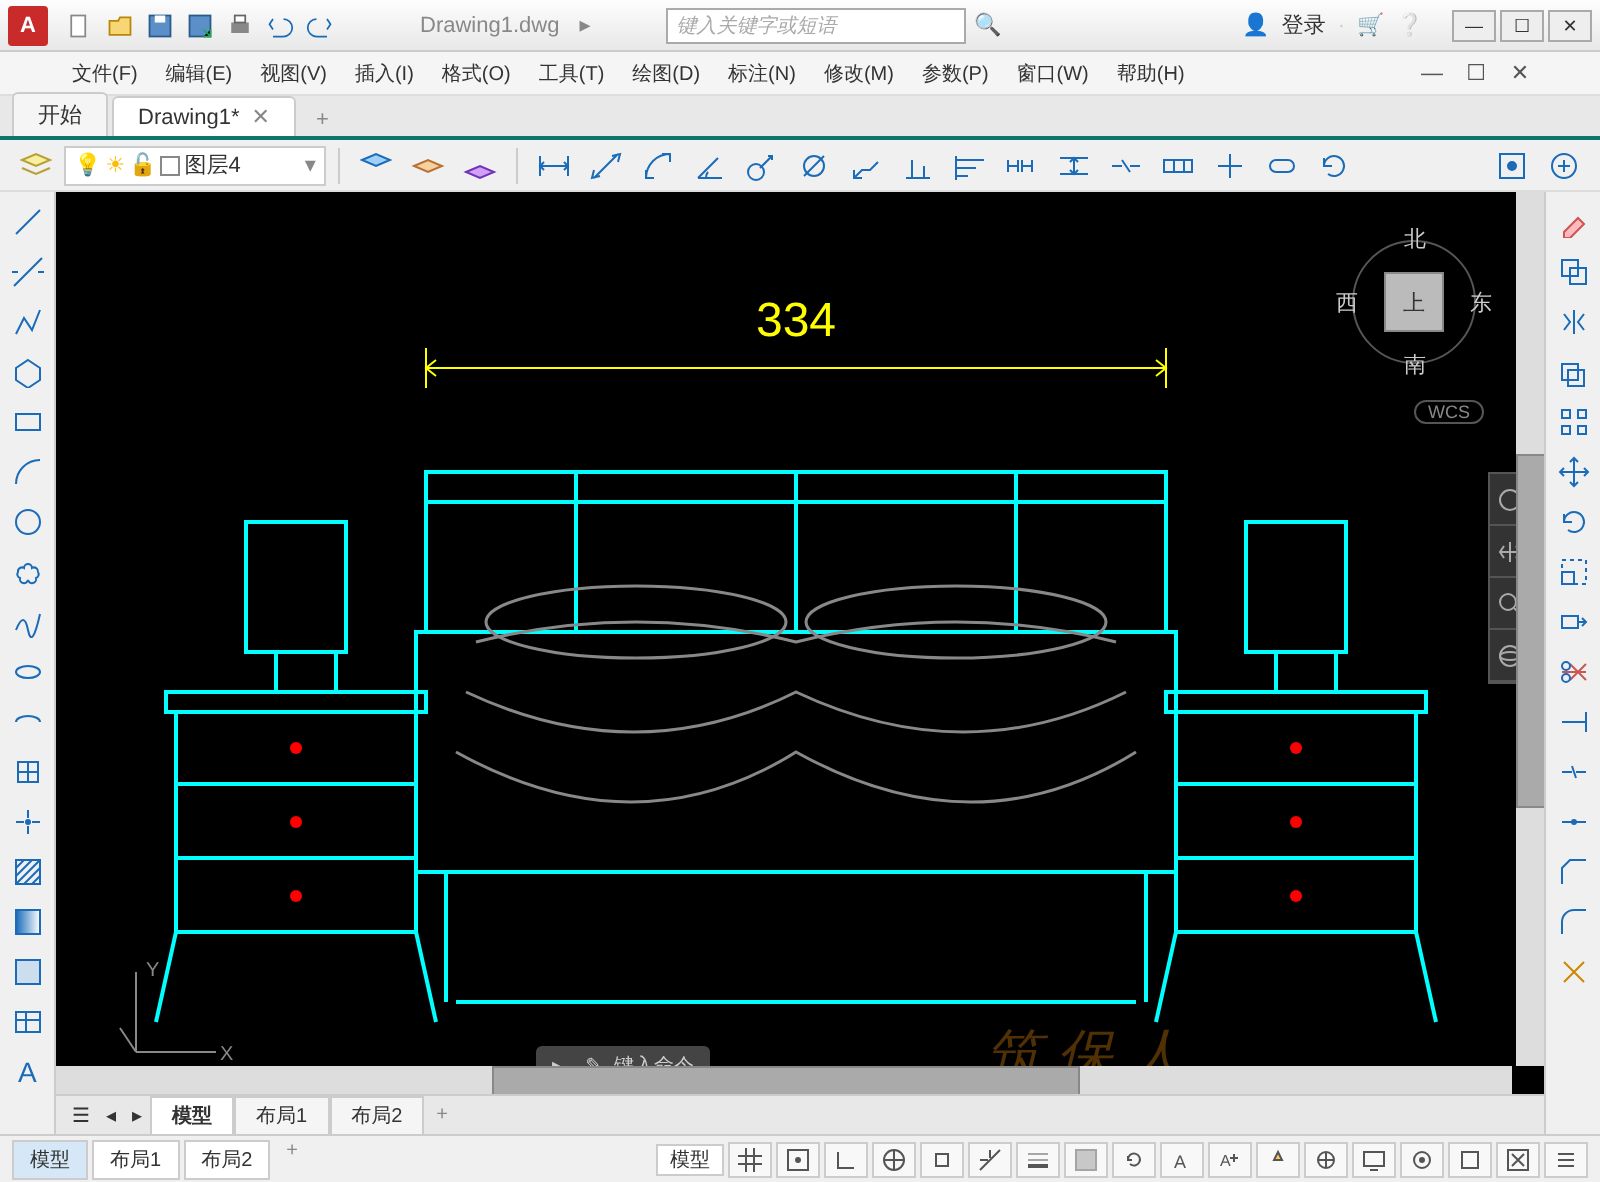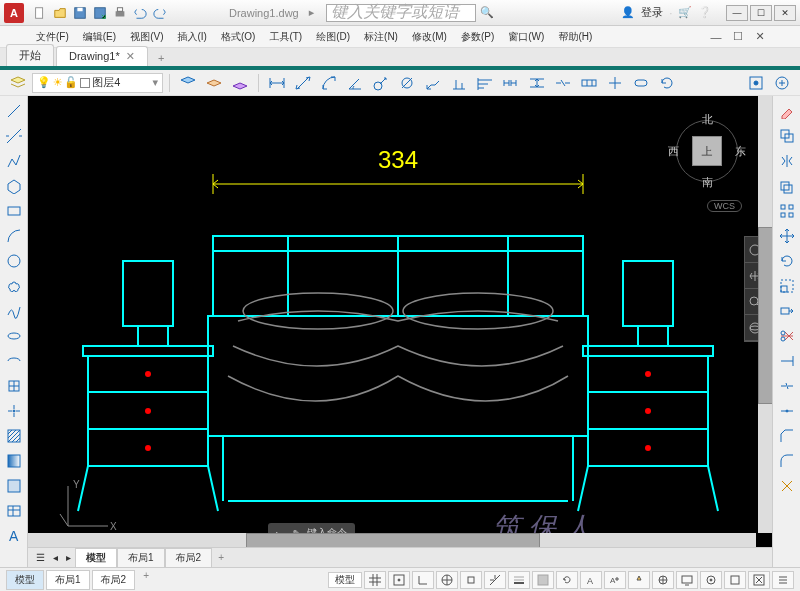--- a/index.html
+++ b/index.html
@@ -1,29 +1,29 @@
 <!DOCTYPE html>
 <html><head>
 <meta charset="utf-8">
 <style>
 * { margin:0; padding:0; box-sizing:border-box; font-family:"Microsoft YaHei",Arial,sans-serif; }
 body { width:800px; height:591px; background:#f0f0f0; overflow:hidden; font-size:11px; color:#333; }
 .titlebar { height:26px; background:linear-gradient(#fdfdfd,#e8e8e8); display:flex; align-items:center; padding:0 4px; border-bottom:1px solid #ccc; }
 .app-logo { width:20px; height:20px; background:#c92a2a; color:#fff; display:flex; align-items:center; justify-content:center; font-weight:bold; border-radius:2px; margin-right:6px; }
 .qat-btn { width:18px; height:18px; display:inline-flex; align-items:center; justify-content:center; margin:0 1px; color:#555; cursor:pointer; }
 .qat-btn svg { width:14px; height:14px; }
-.title-doc { margin-left:59px; color:#888; font-size:11px; }
-.search-box { margin-left:12px; width:150px; height:18px; border:1px solid #aaa; background:#fff; padding:0 4px; font-size:16px; font-style:italic; color:#aaa; display:flex; align-items:center; }
+.title-doc { margin-left:40px; color:#888; font-size:11px; }
+.search-box { margin-left:38px; width:150px; height:18px; border:1px solid #aaa; background:#fff; padding:0 4px; font-size:10px; font-style:italic; color:#aaa; display:flex; align-items:center; }
 .title-right { margin-left:auto; display:flex; align-items:center; gap:6px; }
 .win-ctrl { display:flex; gap:2px; margin-left:8px; }
 .win-btn { width:22px; height:16px; border:1px solid #aaa; background:#eee; display:flex; align-items:center; justify-content:center; font-size:9px; cursor:pointer; }
 .menubar { height:22px; background:#f5f5f5; display:flex; align-items:center; padding:0 30px; gap:2px; border-bottom:1px solid #ddd; }
 .menu-item { padding:2px 6px; cursor:pointer; font-size:10px; }
 .doc-min { margin-left:auto; display:flex; gap:2px; }
-.tabbar { height:22px; background:#e8e8e8; display:flex; align-items:flex-end; padding-left:6px; border-bottom:4px solid #0f766e; }
+.tabbar { height:22px; background:#e8e8e8; display:flex; align-items:flex-end; padding-left:6px; border-bottom:2px solid #0f766e; }
 .doc-tab { padding:3px 12px; background:#f5f5f5; border:1px solid #ccc; border-bottom:none; border-radius:3px 3px 0 0; font-size:11px; margin-right:2px; cursor:pointer; }
 .doc-tab.active { background:#fff; }
 .tab-close { margin-left:6px; color:#888; }
 .tab-plus { padding:2px 8px; color:#888; cursor:pointer; }
 .toolbar-row { height:26px; background:#f0f0f0; display:flex; align-items:center; padding:0 6px; border-bottom:1px solid #ddd; gap:2px; }
 .layer-ctrl { display:flex; align-items:center; gap:2px; border:1px solid #ccc; background:#fff; padding:1px 4px; height:20px; }
 .layer-swatch { width:10px; height:10px; background:#fff; border:1px solid #888; }
 .layer-div { width:1px; height:18px; background:#ccc; margin:0 4px; }
 .draw-tool { width:24px; height:22px; display:flex; align-items:center; justify-content:center; cursor:pointer; border:1px solid transparent; }
 .draw-tool svg { width:18px; height:18px; stroke:#1a6bb8; fill:none; stroke-width:1; }
@@ -37,21 +37,21 @@
 .viewcube { position:absolute; top:10px; right:20px; width:90px; height:90px; }
 .vc-center { position:absolute; top:30px; left:30px; width:30px; height:30px; background:#bbb; border:1px solid #888; display:flex; align-items:center; justify-content:center; font-size:11px; color:#333; }
 .vc-dir { position:absolute; color:#ccc; font-size:11px; }
 .vc-n { top:6px; left:40px; } .vc-s { bottom:6px; left:40px; } .vc-e { top:38px; right:6px; } .vc-w { top:38px; left:6px; }
 .vc-ring { position:absolute; top:14px; left:14px; width:62px; height:62px; border:1px solid #555; border-radius:50%; }
 .wcs-badge { position:absolute; top:104px; right:30px; color:#888; font-size:9px; border:1px solid #555; border-radius:8px; padding:0 6px; }
 .nav-panel { position:absolute; top:140px; right:6px; width:22px; background:#333; border:1px solid #555; display:flex; flex-direction:column; }
 .nav-btn { height:26px; border-bottom:1px solid #555; display:flex; align-items:center; justify-content:center; color:#aaa; cursor:pointer; }
 .nav-btn svg { width:14px; height:14px; stroke:#aaa; fill:none; }
 .cmd-line { position:absolute; bottom:24px; left:240px; background:rgba(80,80,80,.85); padding:3px 8px; border-radius:3px; color:#ccc; font-size:10px; display:flex; align-items:center; gap:6px; }
-.watermark { position:absolute; bottom:20px; right:180px; color:#c4b5fd; font-size:28px; font-style:italic; opacity:.5;text-align:center; }
+.watermark { position:absolute; bottom:20px; right:180px; color:#a16207; font-size:28px; font-style:italic; opacity:.5;text-align:center; }
 .layout-tabs { position:absolute; bottom:0; left:0; right:0; height:20px; background:#e8e8e8; display:flex; align-items:center; padding-left:4px; font-size:10px; border-top:1px solid #ccc; }
 .lt-tab { padding:2px 10px; border:1px solid #ccc; background:#f5f5f5; cursor:pointer; }
 .lt-tab.active { background:#fff; font-weight:bold; }
 .scrollbar-h { position:absolute; bottom:20px; left:0; right:16px; height:14px; background:#ddd; }
 .scrollbar-h::before { content:""; position:absolute; left:30%; width:40%; height:100%; background:#aaa; border:1px solid #888; }
 .scrollbar-v { position:absolute; top:0; right:0; bottom:34px; width:14px; background:#ddd; }
 .scrollbar-v::before { content:""; position:absolute; top:30%; height:40%; width:100%; background:#aaa; border:1px solid #888; }
 .status-bar { height:24px; background:#f0f0f0; border-top:1px solid #ccc; display:flex; align-items:center; padding:0 6px; gap:2px; font-size:10px; }
 .status-left { display:flex; gap:2px; }
 .st-tab { padding:2px 8px; border:1px solid #ccc; background:#fff; cursor:pointer; }

